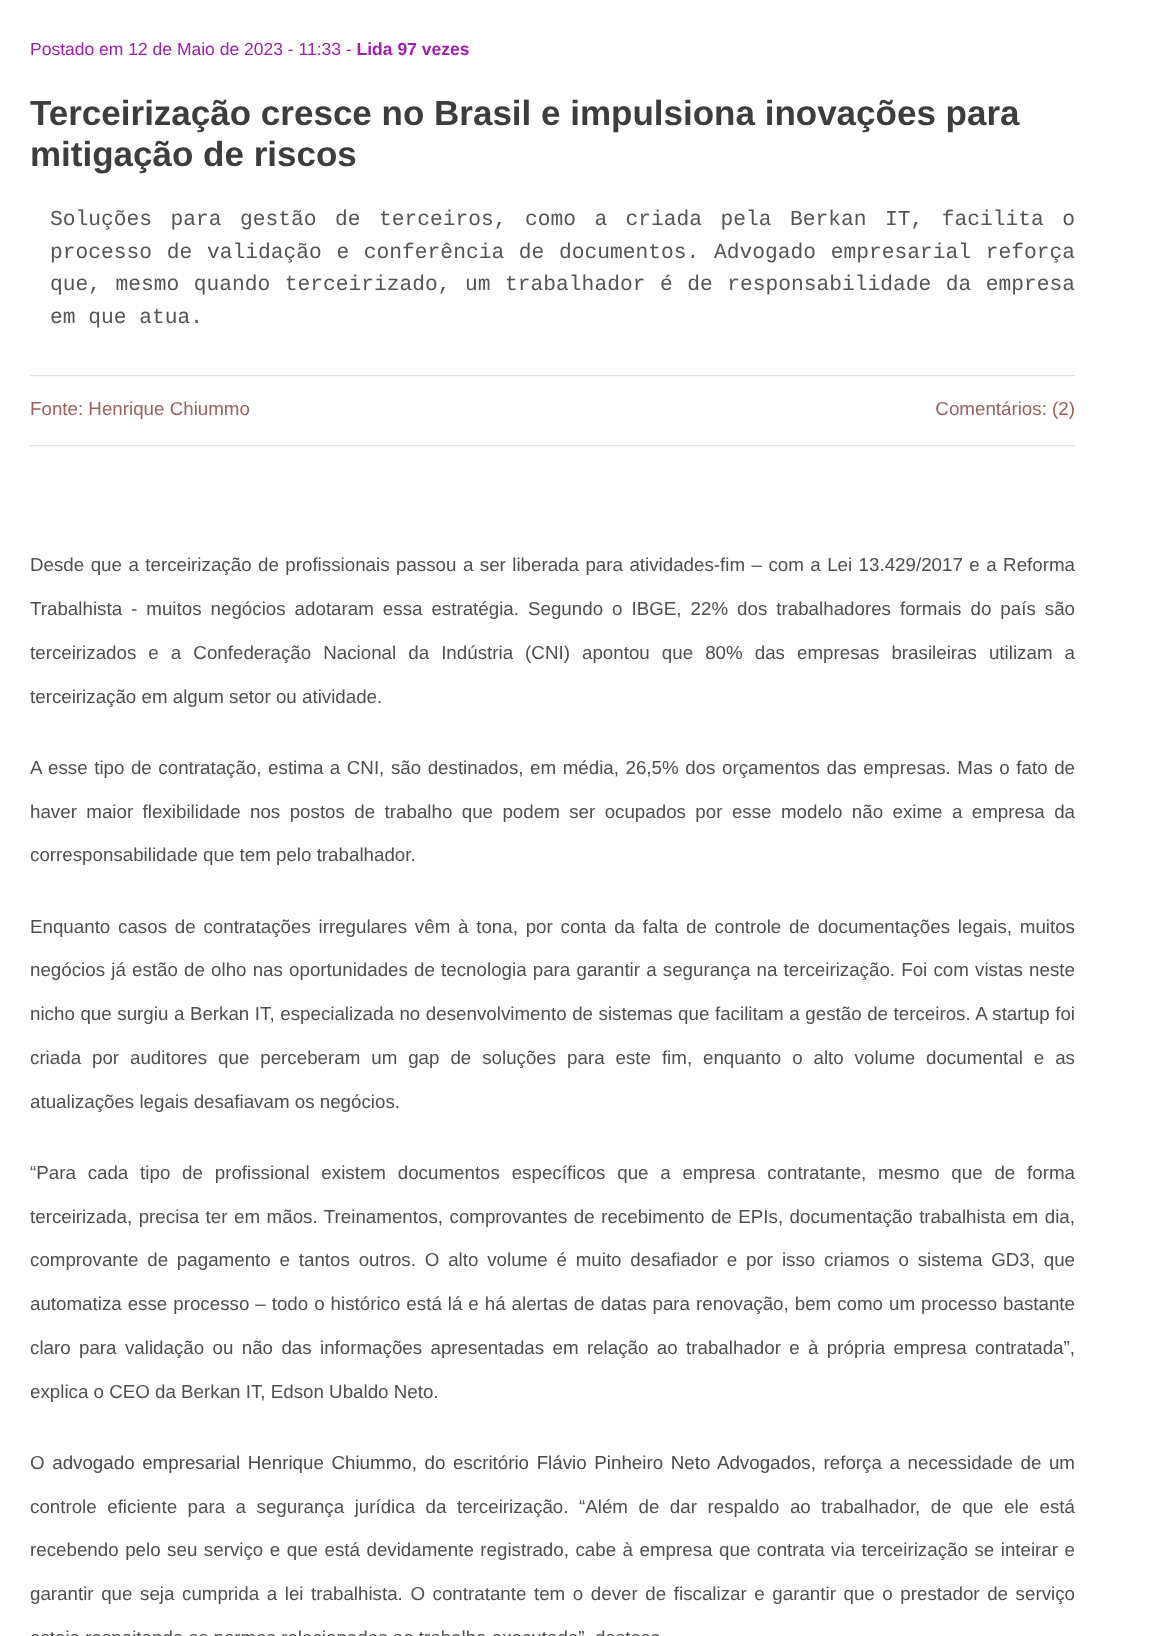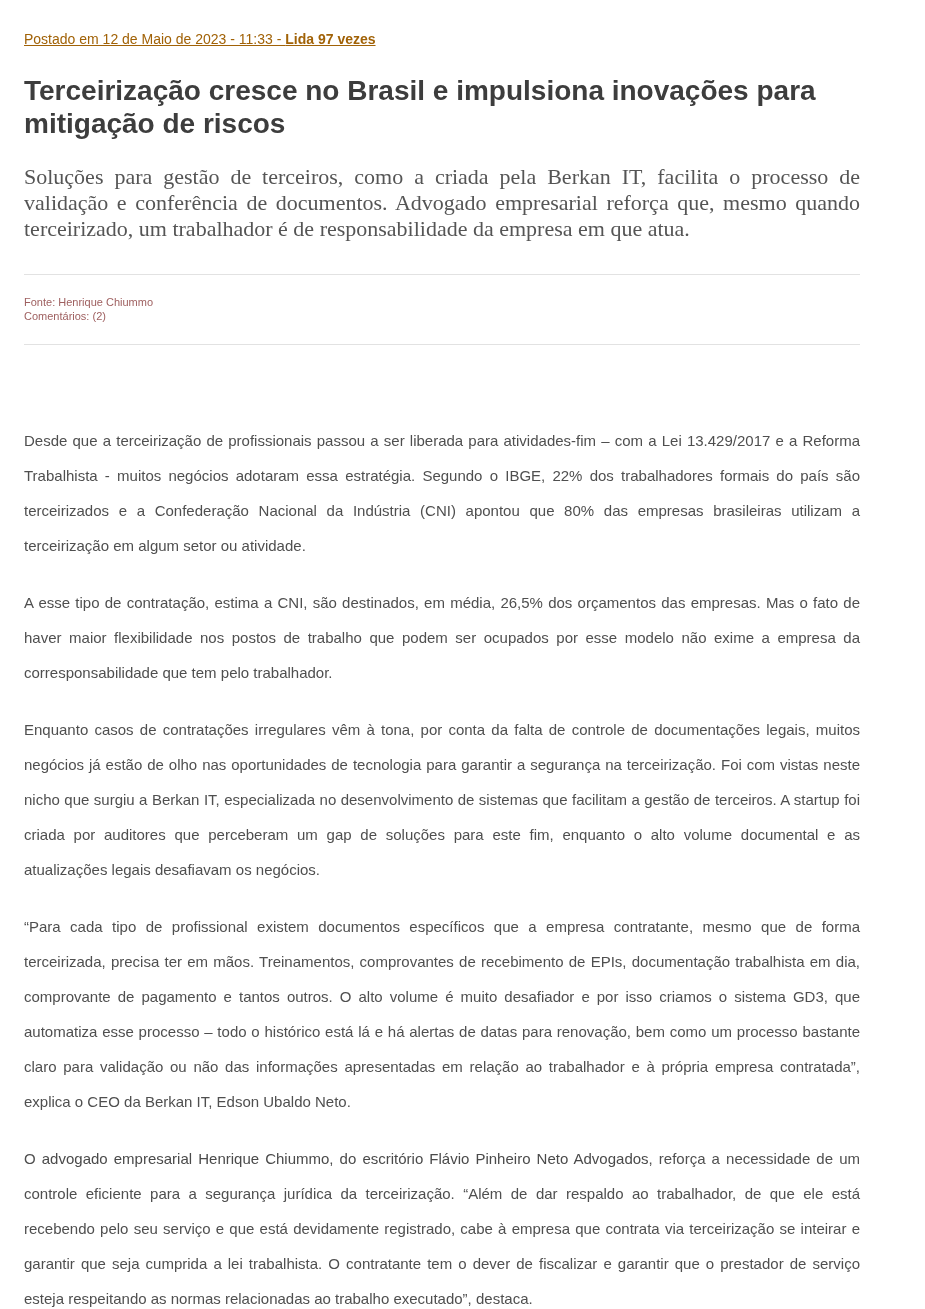--- a/index.html
+++ b/index.html
@@ -10,59 +10,57 @@
   }
   .page {
     width: 836px;
     margin: 0 0 0 24px;
     padding-top: 31px;
     background: #ffffff;
   }
   .meta {
     font-size: 14px;
     line-height: 16px;
-    color: #a16207;
-    text-decoration: underline;
+    color: #a21caf;
   }
   .meta .read-count {
     font-weight: 700;
   }
   h1.title {
     margin: 27px 0 0 0;
     font-size: 28px;
     line-height: 33px;
     font-weight: 700;
     color: #3d3d3d;
     letter-spacing: 0;
   }
   p.subtitle {
-    margin: 24px 0 0 0;
-    font-family: Liberation Serif, serif;
-    font-size: 22px;
+    margin: 24px 0 0 16px;
+    font-family: Liberation Mono, monospace;
+    font-size: 17px;
     line-height: 26px;
     color: #555555;
     text-align: justify;
   }
   hr.divider {
     border: none;
     border-top: 1px solid #e2e2e2;
     height: 0;
     margin: 32px 0 0 0;
   }
   hr.divider.second {
     margin-top: 21px;
   }
   .byline {
     margin-top: 20px;
     display: flex;
     justify-content: space-between;
     align-items: baseline;
-    font-size: 11px;
+    font-size: 15px;
     line-height: 14px;
-    flex-direction: column;
   }
   .byline a {
     color: #9e5f5f;
     text-decoration: none;
     cursor: pointer;
   }
   .article-body {
     margin-top: 78px;
   }
   .article-body p {

